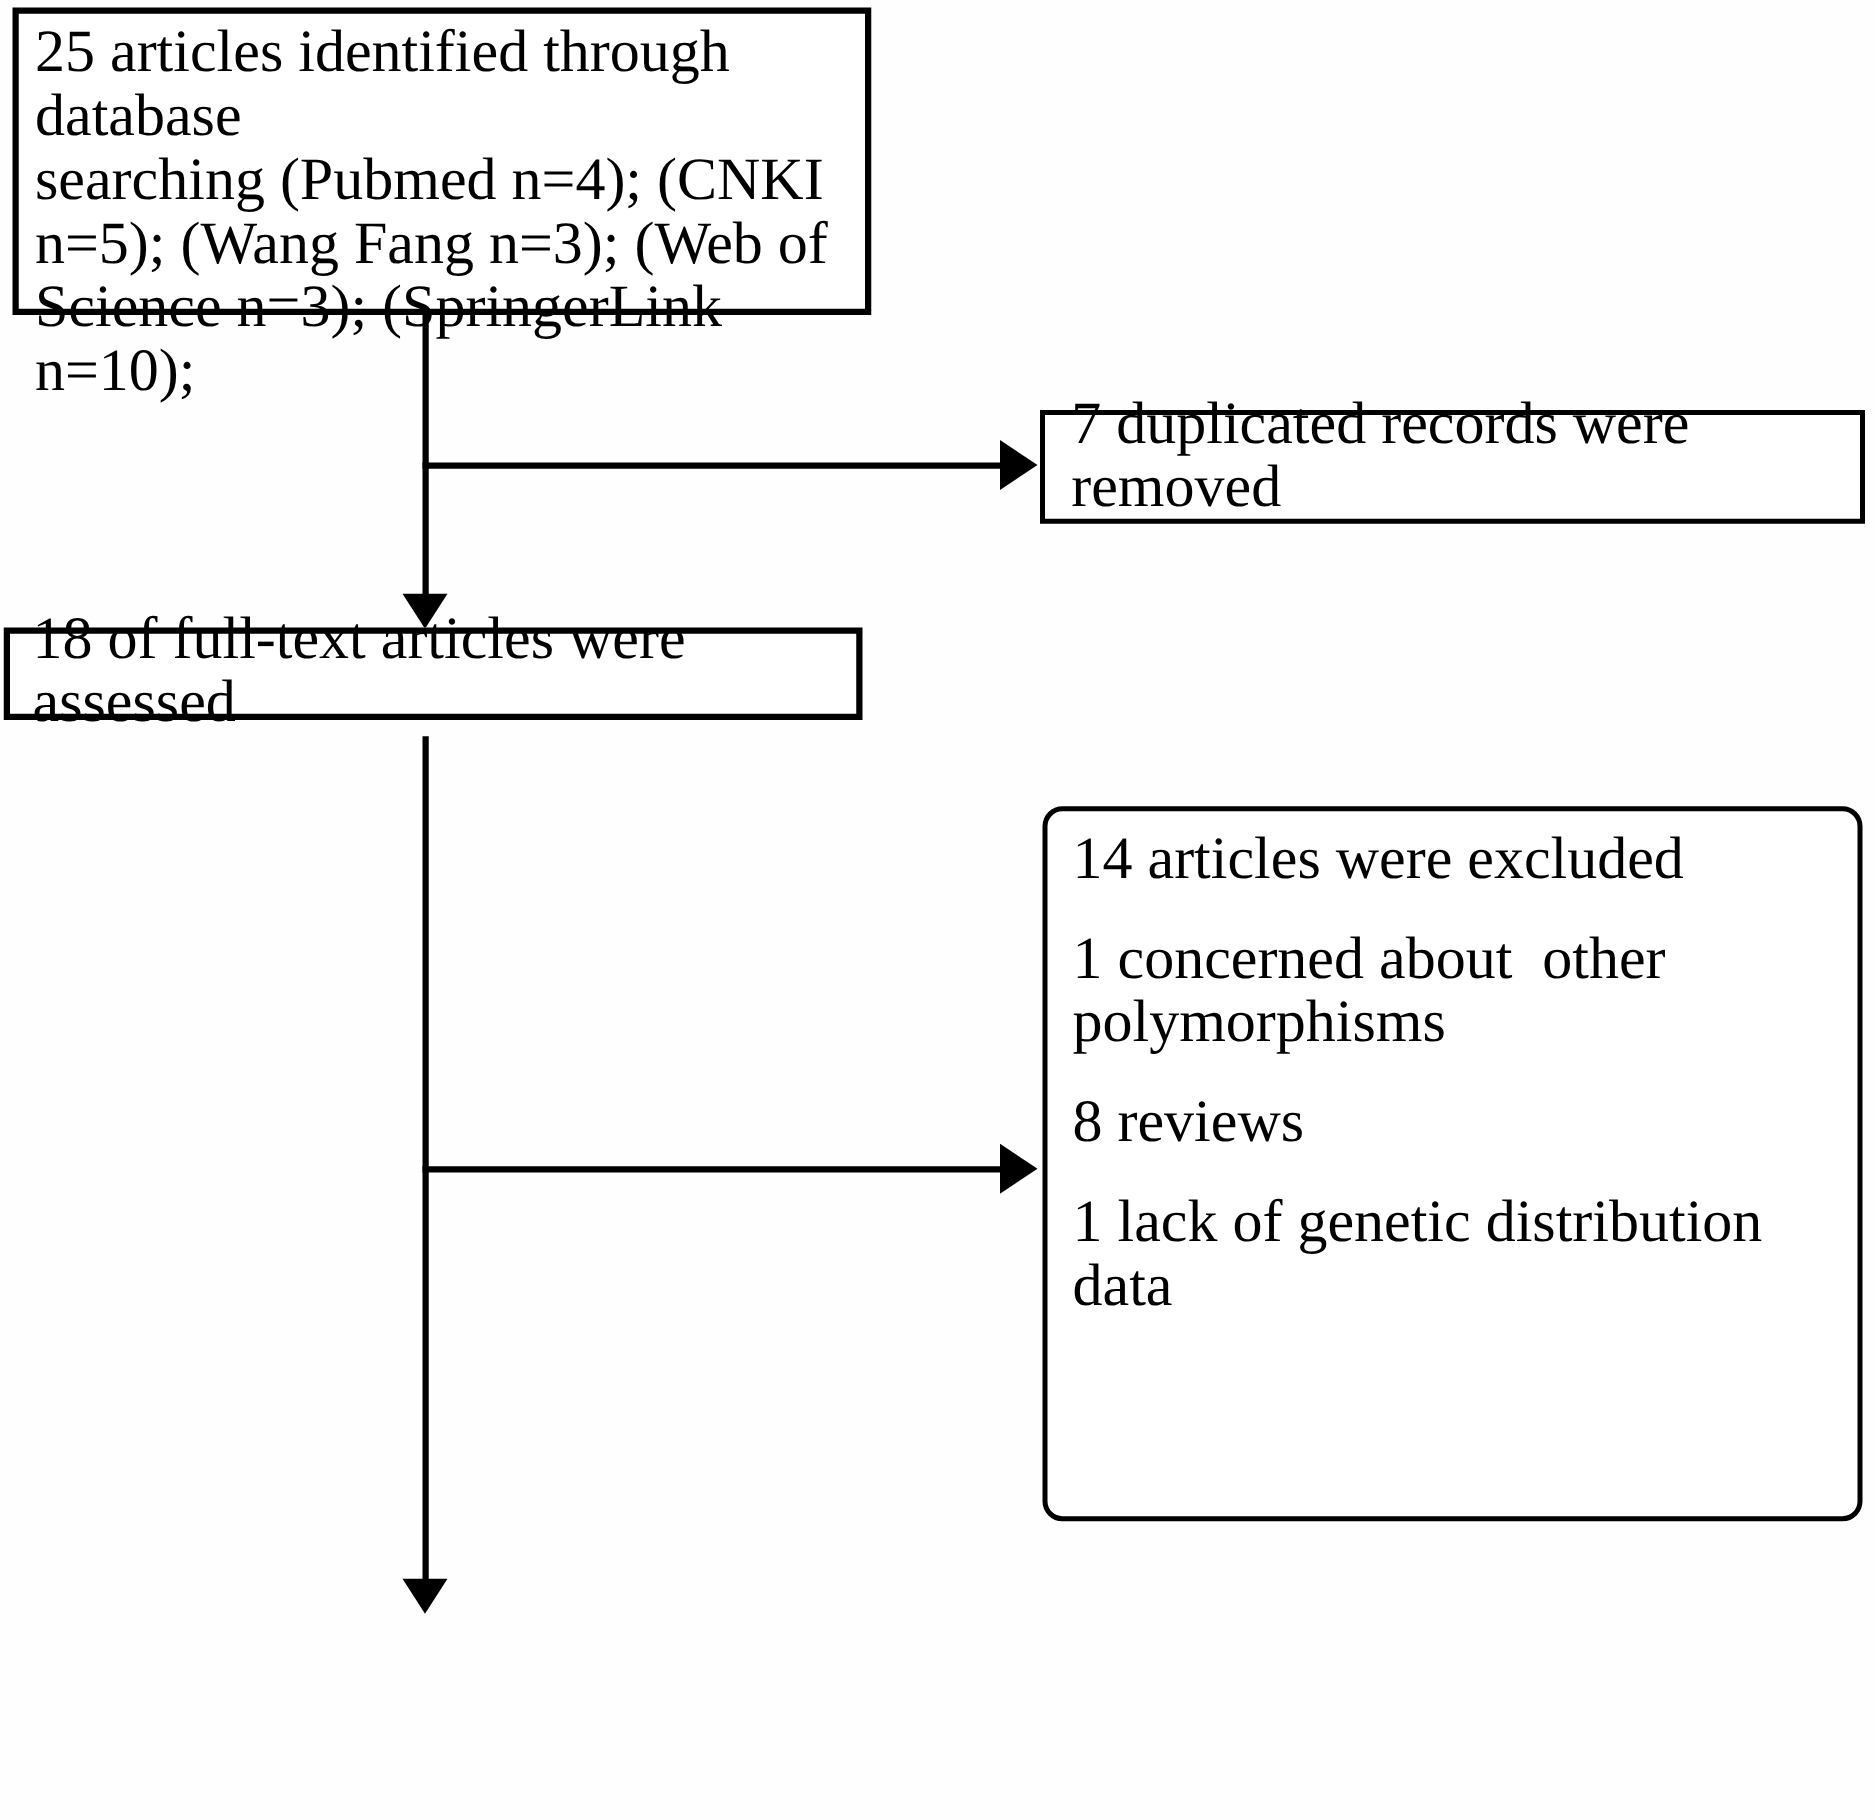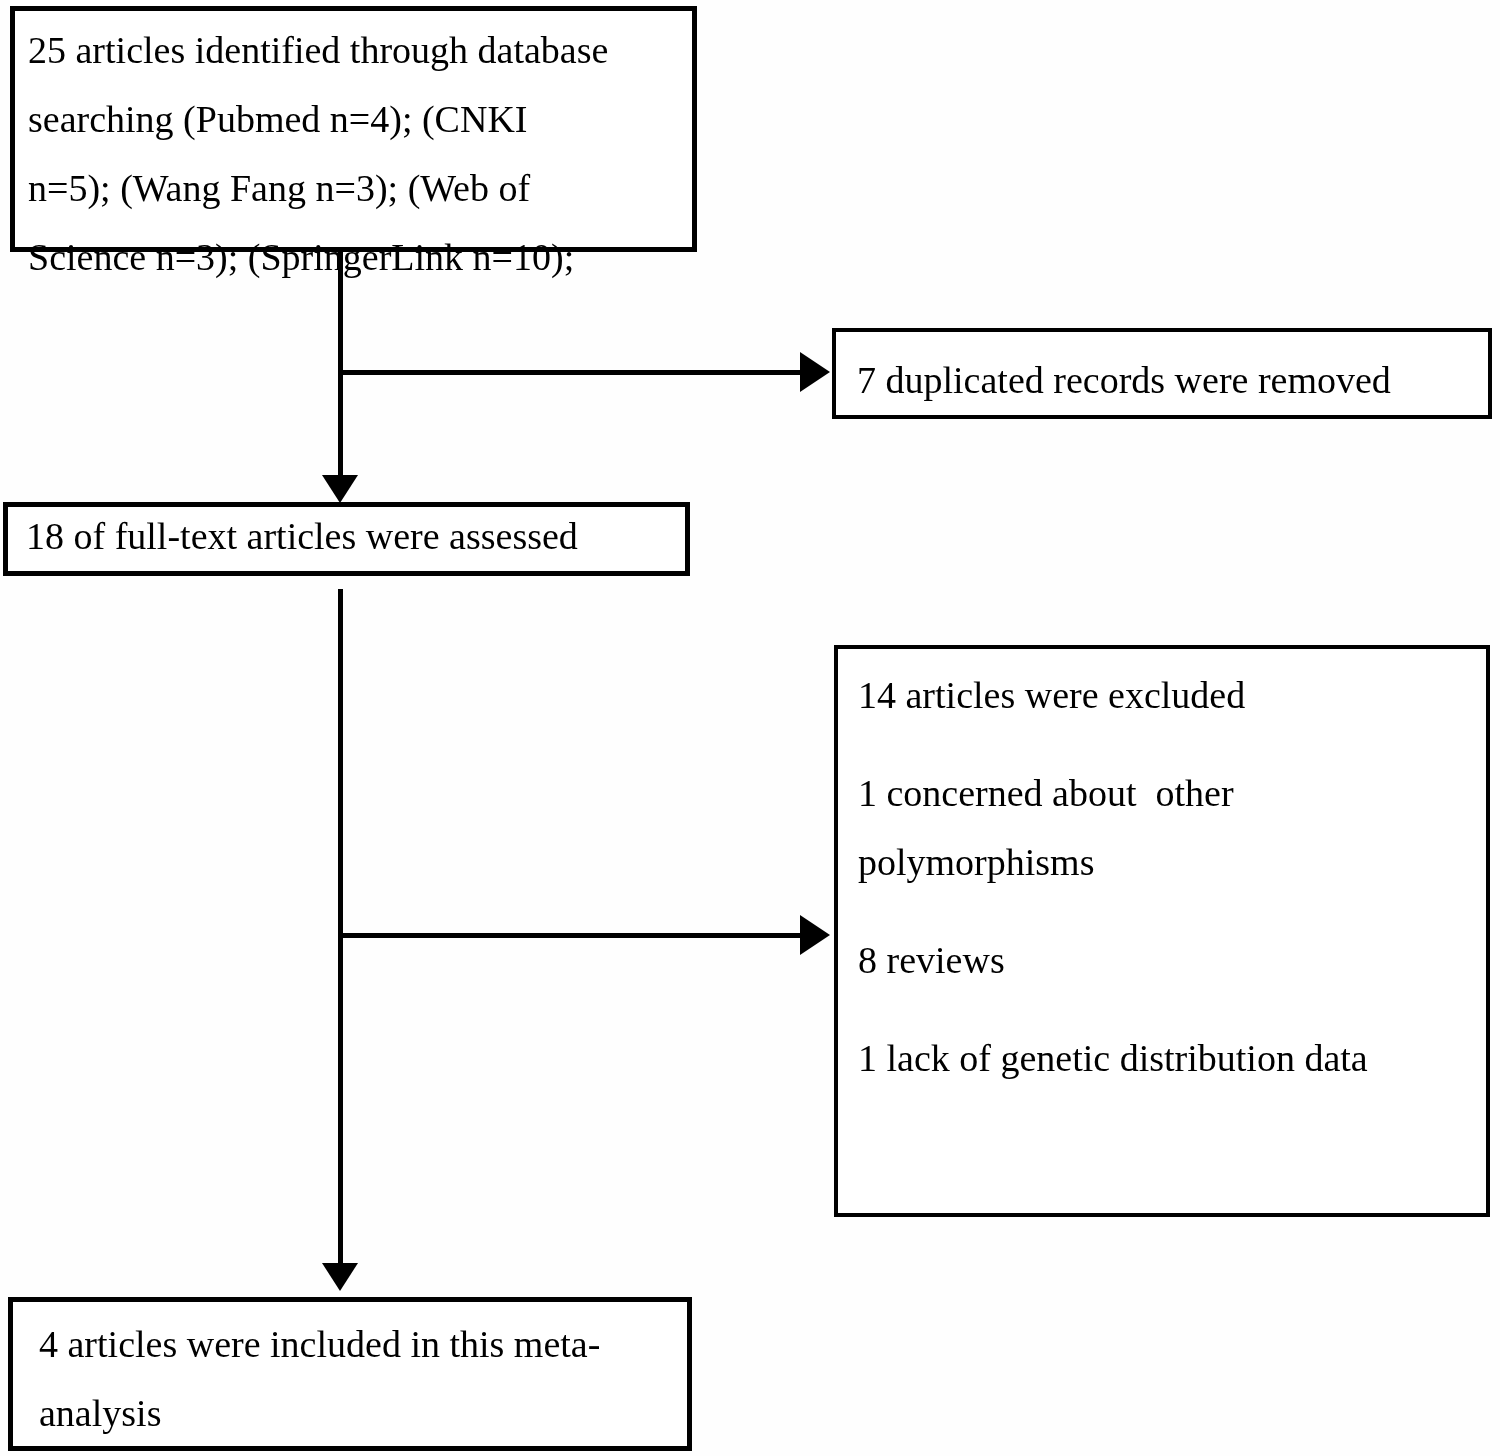--- a/index.html
+++ b/index.html
@@ -12,29 +12,29 @@
     overflow:hidden;
   }
   .box{
     position:absolute;
     box-sizing:border-box;
     border:4px solid #000;
     background:#fff;
   }
   .box p{
     margin:0;
-    font-size:38px;
-    line-height:69px;
+    font-size:48px;
+    line-height:51px;
     white-space:pre-wrap;
   }
   
   .box-identified{left:10px;top:6px;width:687px;height:246px;border-width:5px;padding:5px 10px 0 13px;}
   .box-duplicates{left:832px;top:328px;width:660px;height:91px;display:flex;align-items:flex-end;padding-left:21px;}
   .box-assessed{left:3px;top:502px;width:687px;height:74px;border-width:5px;display:flex;align-items:center;padding-left:18px;padding-bottom:6px;}
-  .box-excluded{left:834px;top:645px;width:656px;height:572px;padding:12px 8px 0 20px;}
+  .box-excluded{left:834px;top:645px;width:656px;height:572px;padding:12px 8px 0 20px;border-radius:16px;}
   .box-excluded p{margin-top:29px;}
   .box-excluded p:first-child{margin-top:0;}
   .box-included{left:8px;top:1297px;width:684px;height:154px;border-width:5px;padding:8px 0 0 26px;}
   
   .line{position:absolute;background:#000;}
   .vline-a{left:338px;top:251px;width:5px;height:227px;}
   .hline-b{left:338px;top:370px;width:464px;height:5px;}
   .vline-c{left:338px;top:589px;width:5px;height:676px;}
   .hline-d{left:338px;top:933px;width:464px;height:5px;}
   .arrow-down{
@@ -87,18 +87,14 @@
   <div class="arrow-right arrow-d"></div>
 
   <div class="box box-excluded">
     <p>14 articles were excluded</p>
     <p>1 concerned about  other
 polymorphisms</p>
     <p>8 reviews</p>
     <p>1 lack of genetic distribution data</p>
   </div>
 
-  <div class="box box-included">
-    <p>4 articles were included in this meta-
-analysis</p>
-  </div>
 
 </div>
 
 </body></html>

